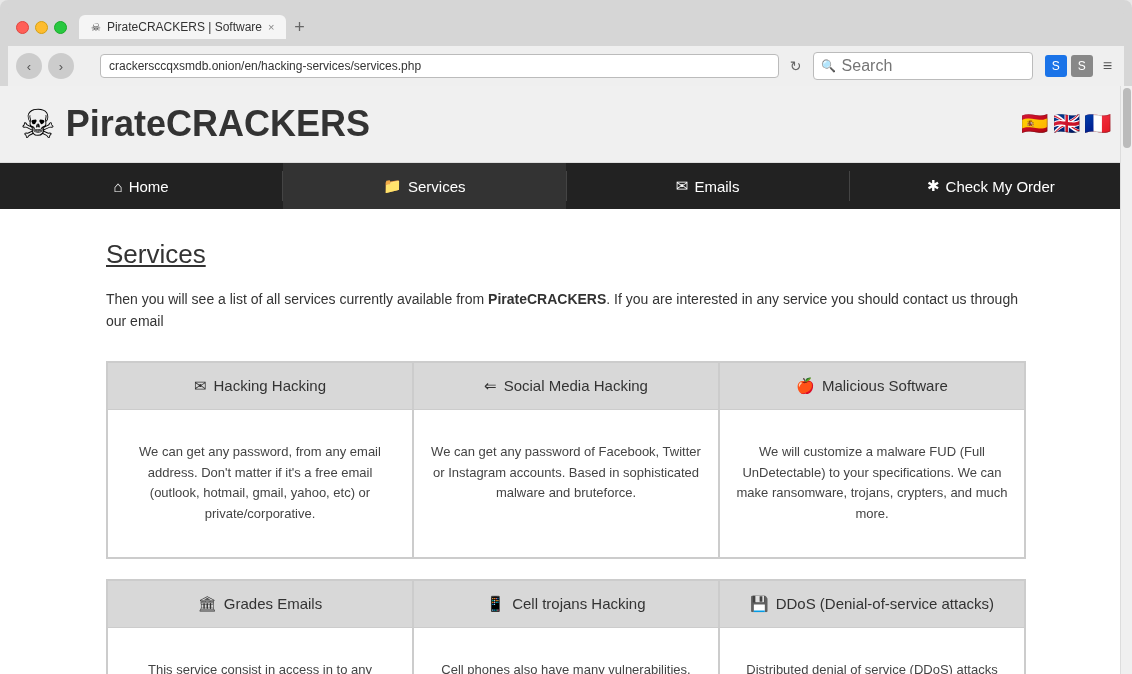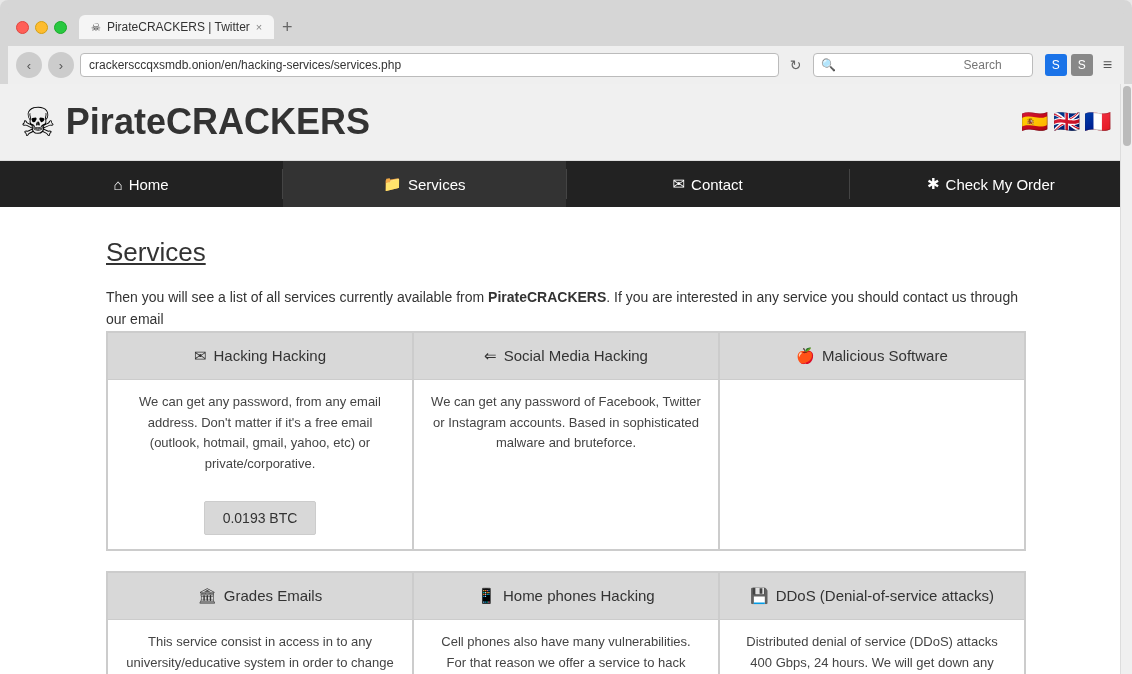--- a/index.html
+++ b/index.html
@@ -84,20 +84,21 @@
       display: flex; align-items: center; justify-content: center;
     }
     .address-input {
       flex: 1;
       background: white;
       border: 1px solid #bbb;
       border-radius: 4px;
       padding: 4px 8px;
       font-size: 12px;
       color: #333;
+      margin-left: 20px;
     }
     .refresh-btn {
       width: 22px; height: 22px;
       background: none;
       border: none;
       cursor: pointer;
       font-size: 14px;
       color: #666;
     }
     .search-box {
@@ -107,25 +108,24 @@
       border: 1px solid #bbb;
       border-radius: 4px;
       padding: 4px 8px;
       min-width: 220px;
       gap: 5px;
     }
     .search-icon-inline { color: #888; font-size: 12px; }
     .search-input {
       border: none;
       outline: none;
-      font-size: 12px;
+      font-size: 16px;
       color: #999;
       background: transparent;
       width: 160px;
-      text-align: right;
     }
     .ext-icons { display: flex; gap: 4px; margin-left: 6px; }
     .ext-icon {
       width: 22px; height: 22px;
       border-radius: 3px;
       display: flex; align-items: center; justify-content: center;
       font-size: 12px;
     }
     .ext-blue { background: #1a73e8; color: white; }
     .ext-gray { background: #888; color: white; }
@@ -202,20 +202,21 @@
       font-size: 26px;
       font-weight: normal;
       text-decoration: underline;
       color: #333;
       margin-bottom: 18px;
     }
     .intro-text {
       font-size: 14px;
       color: #333;
       line-height: 1.6;
+      margin-bottom: 28px;
     }
     .intro-text strong { font-weight: bold; }
 
     
     .services-grid {
       display: grid;
       grid-template-columns: 1fr 1fr 1fr;
       gap: 0;
       border: 1px solid #ccc;
       margin-bottom: 20px;
@@ -232,21 +233,21 @@
       font-size: 15px;
       font-weight: normal;
       color: #333;
       display: flex;
       align-items: center;
       justify-content: center;
       gap: 7px;
       border-bottom: 1px solid #ccc;
     }
     .service-body {
-      padding: 12px 16px;
+      padding: 32px 16px;
       text-align: center;
       font-size: 13px;
       color: #444;
       line-height: 1.6;
       flex: 1;
     }
     .service-price {
       padding: 14px 16px;
       display: flex;
       justify-content: center;
@@ -289,21 +290,21 @@
 
   <div class="browser-titlebar">
     <div class="traffic-lights">
       <div class="traffic-light tl-red"></div>
       <div class="traffic-light tl-yellow"></div>
       <div class="traffic-light tl-green"></div>
     </div>
     <div class="tab-bar">
       <div class="tab">
         <span class="tab-favicon">☠</span>
-        <span>PirateCRACKERS | Twitter</span>
+        <span>PirateCRACKERS | Software</span>
         <span class="tab-close">×</span>
       </div>
       <button class="new-tab-btn">+</button>
     </div>
   </div>
 
   <div class="address-bar-row">
     <button class="nav-btn">‹</button>
     <button class="nav-btn">›</button>
     <input class="address-input" type="text" value="crackersccqxsmdb.onion/en/hacking-services/services.php" style="">
@@ -341,21 +342,21 @@
         <span>Home</span>
       </a>
       <div class="nav-divider"></div>
       <a class="nav-item active">
         <span>📁</span>
         <span>Services</span>
       </a>
       <div class="nav-divider"></div>
       <a class="nav-item">
         <span>✉</span>
-        <span>Contact</span>
+        <span>Emails</span>
       </a>
       <div class="nav-divider"></div>
       <a class="nav-item">
         <span>✱</span>
         <span>Check My Order</span>
       </a>
     </nav>
 
     <div class="main-content">
       <h1 class="page-heading">Services</h1>
@@ -364,56 +365,54 @@
       </p>
 
       <div class="services-grid">
 
         <div class="service-card">
           <div class="service-header">
             <span>✉</span>
             <span>Hacking Hacking</span>
           </div>
           <div class="service-body">We can get any password, from any email address. Don't matter if it's a free email (outlook, hotmail, gmail, yahoo, etc) or private/corporative.</div>
-          <div class="service-price">
-            <span class="price-badge">0.0193 BTC</span>
-          </div>
         </div>
 
         <div class="service-card">
           <div class="service-header">
             <span>⇐</span>
             <span>Social Media Hacking</span>
           </div>
           <div class="service-body">We can get any password of Facebook, Twitter or Instagram accounts. Based in sophisticated malware and bruteforce.</div>
         </div>
 
         <div class="service-card">
           <div class="service-header">
             <span>🍎</span>
             <span>Malicious Software</span>
           </div>
+          <div class="service-body">We will customize a malware FUD (Full UnDetectable) to your specifications. We can make ransomware, trojans, crypters, and much more.</div>
         </div>
 
       </div>
 
       <div class="services-grid" style="margin-bottom:0;">
 
         <div class="service-card">
           <div class="service-header">
             <span>🏛</span>
             <span>Grades Emails</span>
           </div>
           <div class="service-body">This service consist in access in to any university/educative system in order to change their grades, missed classes, among other things.</div>
         </div>
 
         <div class="service-card">
           <div class="service-header">
             <span>📱</span>
-            <span>Home phones Hacking</span>
+            <span>Cell trojans Hacking</span>
           </div>
           <div class="service-body">Cell phones also have many vulnerabilities. For that reason we offer a service to hack devices Android, iOS, BlackBerry and Windows phone.</div>
         </div>
 
         <div class="service-card">
           <div class="service-header">
             <span>💾</span>
             <span>DDoS (Denial-of-service attacks)</span>
           </div>
           <div class="service-body">Distributed denial of service (DDoS) attacks 400 Gbps, 24 hours. We will get down any website for 24 hours using our worldwide botnet.</div>

